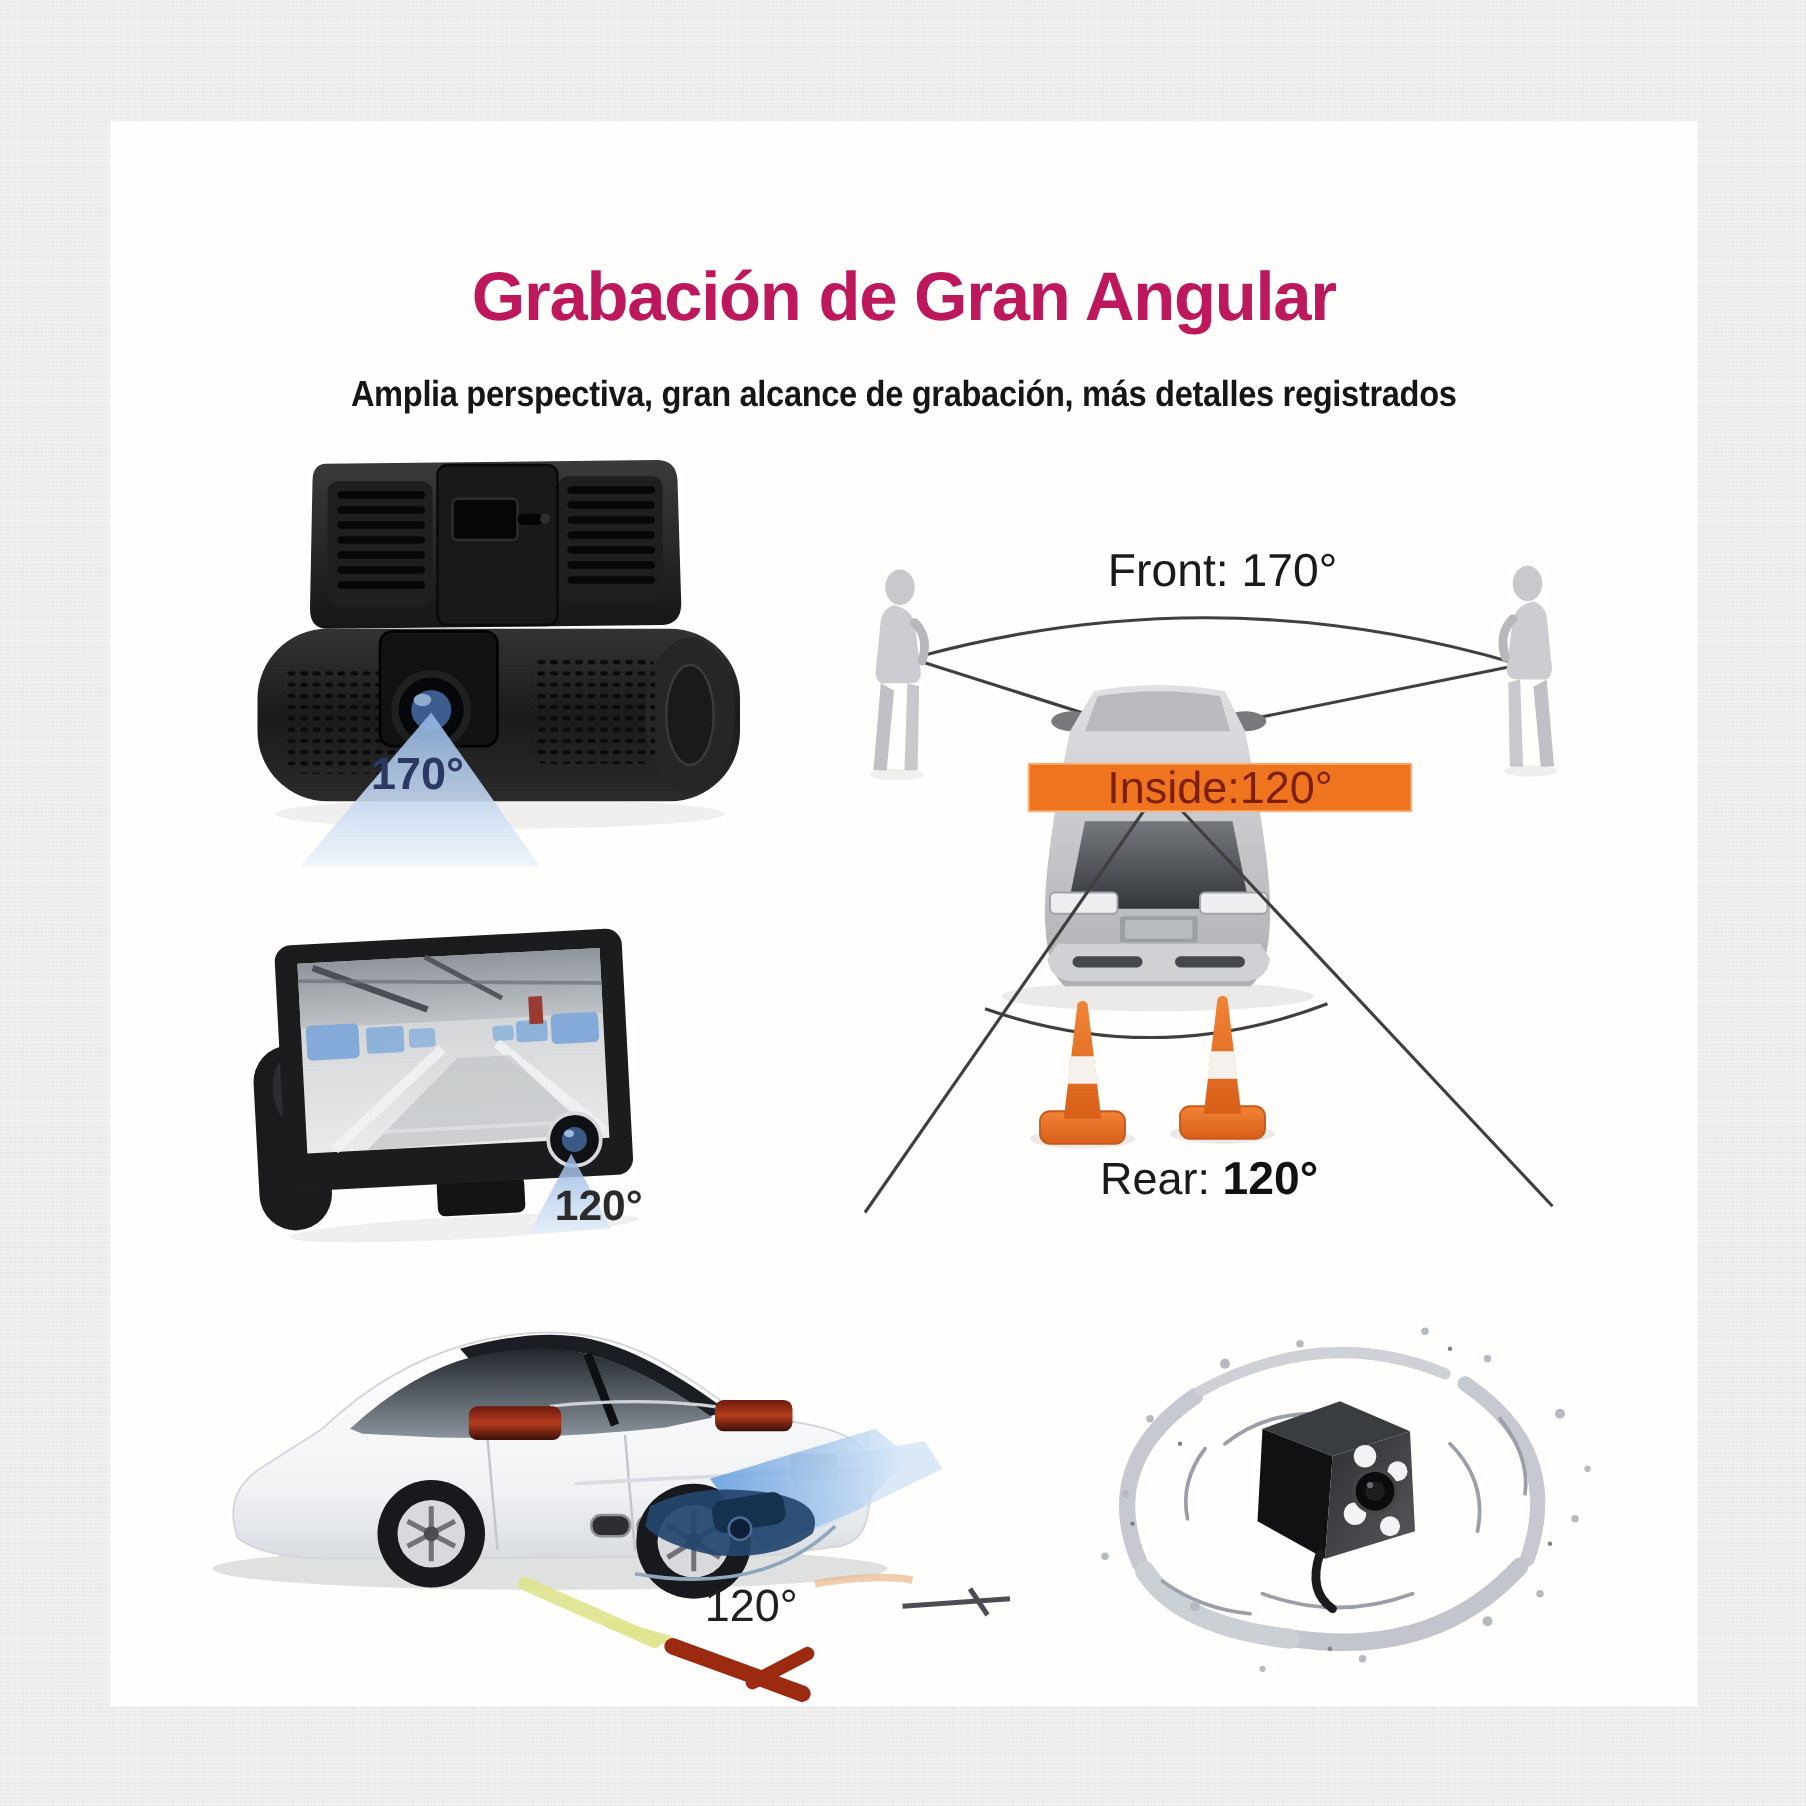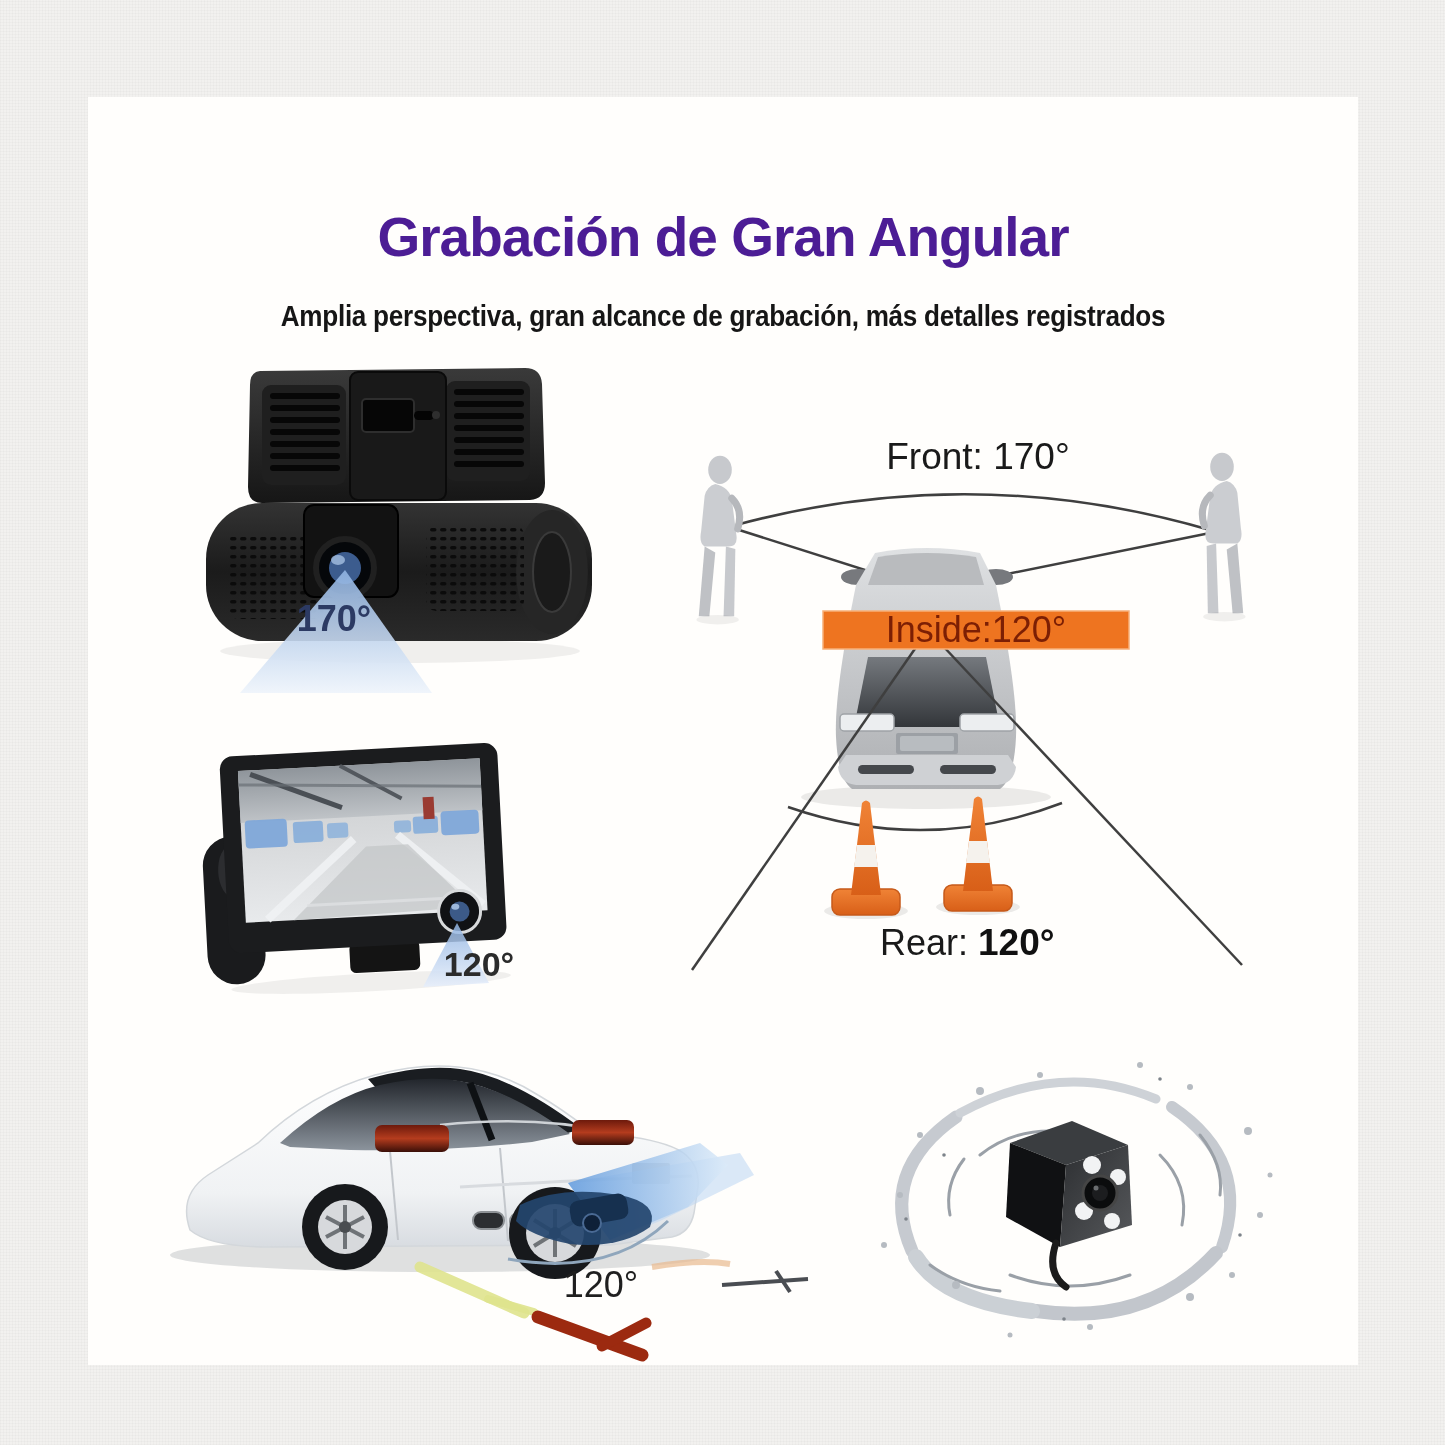--- a/index.html
+++ b/index.html
@@ -10,21 +10,21 @@
     background-image:
       repeating-linear-gradient(0deg, rgba(0,0,0,0.018) 0 1px, transparent 1px 3px),
       repeating-linear-gradient(90deg, rgba(0,0,0,0.018) 0 1px, transparent 1px 3px);
   }
   .card{
     position:absolute;left:88px;top:97px;width:1270px;height:1268px;
     background:#fffefc;
   }
   .title{
     position:absolute;left:0;right:0;top:108px;text-align:center;
-    font-size:55px;font-weight:bold;color:#4c1d95;letter-spacing:-1px;
+    font-size:55px;font-weight:bold;color:#be185d;letter-spacing:-1px;
   }
   .subtitle{
     position:absolute;left:0;right:0;top:203px;text-align:center;
     font-size:29px;font-weight:bold;color:#161616;letter-spacing:-0.3px;
     transform:scaleX(0.9);transform-origin:center;
   }
   svg{position:absolute;overflow:visible;}
   svg text{font-family:"Liberation Sans",sans-serif;}
   .svg-front-cam{left:200px;top:355px;width:400px;height:345px;}
   .svg-diagram{left:670px;top:425px;width:640px;height:550px;}

